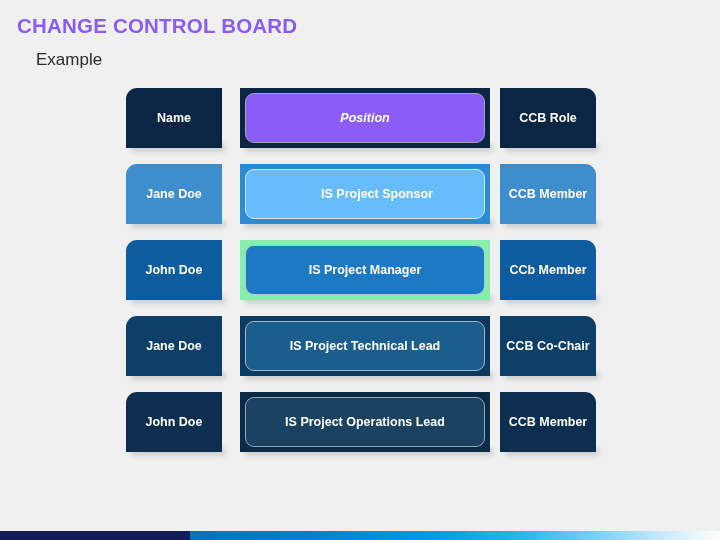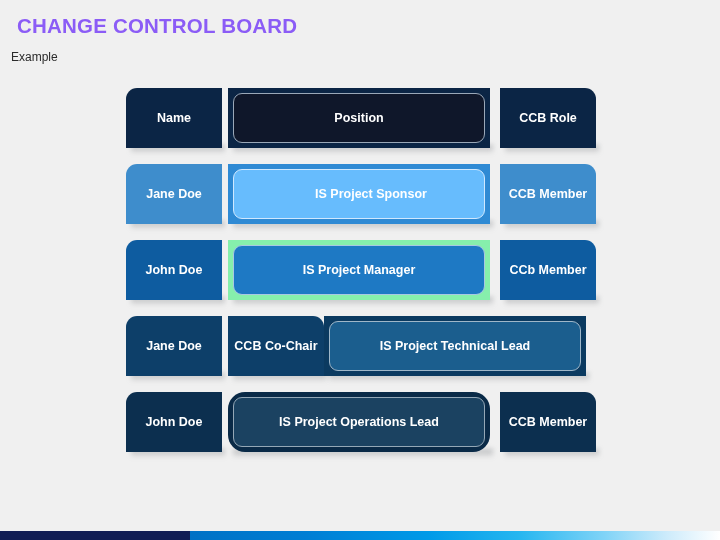--- a/index.html
+++ b/index.html
@@ -21,23 +21,23 @@
     left: 17px;
     top: 14px;
     font-size: 20.5px;
     font-weight: bold;
     letter-spacing: 0.2px;
     color: #8b5cf6;
     white-space: nowrap;
   }
   .slide-subtitle {
     position: absolute;
-    left: 11px;
+    left: 36px;
     top: 50px;
-    font-size: 12px;
+    font-size: 17px;
     font-weight: normal;
     color: #2b2b2b;
     white-space: nowrap;
   }
 
   
   .board-table {
     position: absolute;
     left: 126px;
     top: 88px;
@@ -76,21 +76,21 @@
     z-index: -1;
     pointer-events: none;
   }
 
   .cell-name {
     width: 96px;
     flex: 0 0 96px;
     border-radius: 11px 0 0 0;
     font-size: 12.5px;
     font-weight: bold;
-    margin-right: 6px;
+    margin-right: 18px;
   }
   .cell-position {
     flex: 1 1 auto;
     width: 258px;
     border-radius: 0;
     margin-right: 10px;
     padding: 5px;
   }
   .cell-position .inner {
     width: 100%;
@@ -110,22 +110,23 @@
     font-size: 12.5px;
     font-weight: bold;
     padding: 0 6px;
   }
 
   
   .row-head .cell-name,
   .row-head .cell-role { background: #0b2545; }
   .row-head .cell-position { background: #0b2545; }
   .row-head .cell-position .inner {
-    background: #0f172a;
+    background: #8b5cf6;
     border: 1.4px solid #9aa8b8;
+    font-style: italic;
   }
 
   .row-1 .cell-name,
   .row-1 .cell-role { background: #3e8dcc; }
   .row-1 .cell-position { background: #2f8ad4; }
   .row-1 .cell-position .inner {
     background: #67bcfd;
     border: 1.6px solid #cfe8ff;
     padding-left: 24px;
   }
@@ -141,21 +142,21 @@
   .row-3 .cell-name,
   .row-3 .cell-role { background: #0d3f69; }
   .row-3 .cell-position { background: #0b3a60; }
   .row-3 .cell-position .inner {
     background: #1b5e8e;
     border: 1.5px solid #9fb7c9;
   }
 
   .row-4 .cell-name,
   .row-4 .cell-role { background: #0c2f4f; }
-  .row-4 .cell-position { background: #0a2a47; border-radius: 17px; }
+  .row-4 .cell-position { background: #0a2a47; }
   .row-4 .cell-position .inner {
     background: #1b4261;
     border: 1.5px solid #94a7b6;
   }
 
   
   .bottom-bar {
     position: absolute;
     left: 0;
     bottom: 0;
@@ -228,27 +229,27 @@
     </div>
     <div class="cell cell-role">
       <span>CCb Member</span>
     </div>
   </div>
 
   <div class="board-row row-3">
     <div class="cell cell-name">
       <span>Jane Doe</span>
     </div>
+    <div class="cell cell-position">
+      <div class="inner">
+        <span>IS Project Technical Lead</span>
+      </div>
+    </div>
     <div class="cell cell-role">
       <span>CCB Co-Chair</span>
-    </div>
-    <div class="cell cell-position">
-      <div class="inner">
-        <span>IS Project Technical Lead</span>
-      </div>
     </div>
   </div>
 
   <div class="board-row row-4">
     <div class="cell cell-name">
       <span>John Doe</span>
     </div>
     <div class="cell cell-position">
       <div class="inner">
         <span>IS Project Operations Lead</span>

